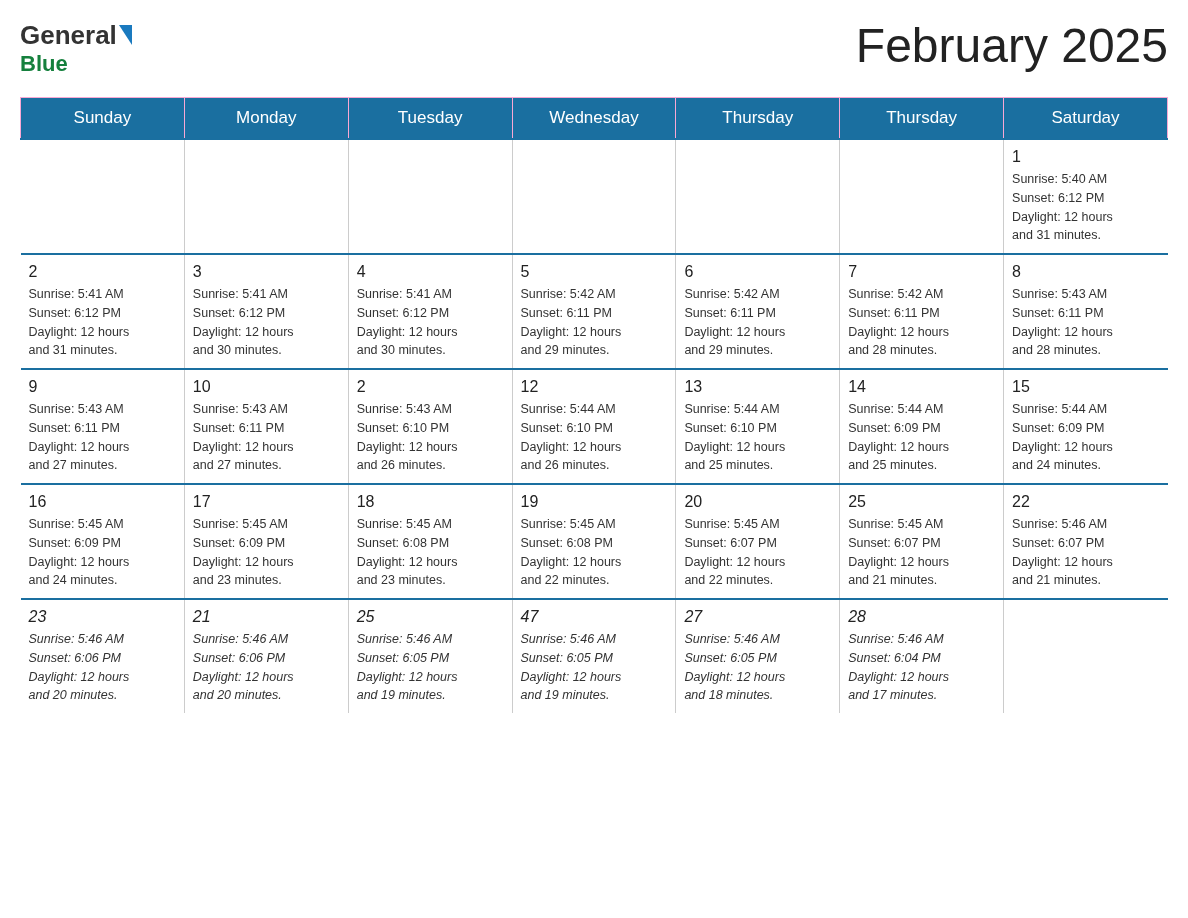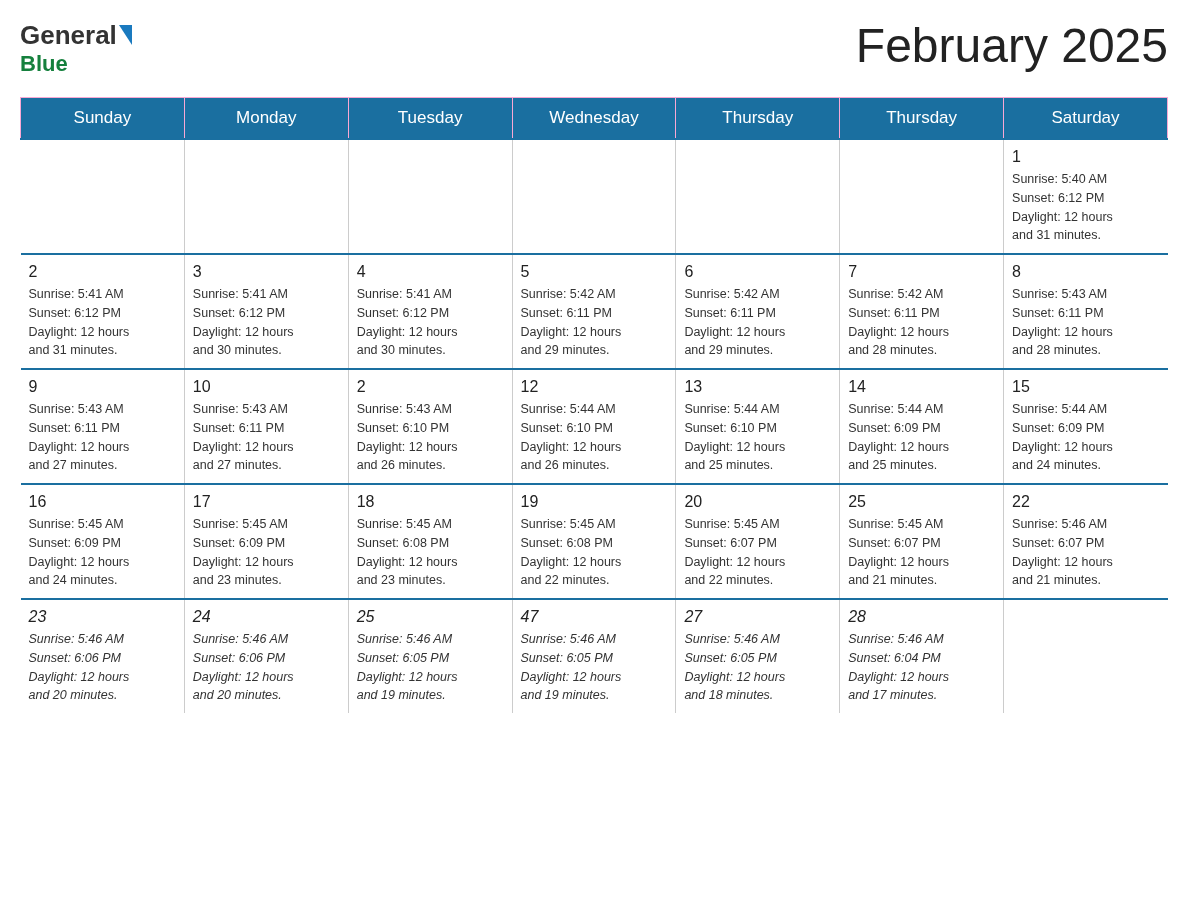--- a/index.html
+++ b/index.html
@@ -308,21 +308,21 @@
       </tr>
       <tr class="row-last">
         <td>
           <span class="day-number">23</span>
           <div class="day-info" style="white-space: pre-line;">Sunrise: 5:46 AM
 Sunset: 6:06 PM
 Daylight: 12 hours
 and 20 minutes.</div>
         </td>
         <td>
-          <span class="day-number">24</span>
+          <span class="day-number">21</span>
           <div class="day-info" style="white-space: pre-line;">Sunrise: 5:46 AM
 Sunset: 6:06 PM
 Daylight: 12 hours
 and 20 minutes.</div>
         </td>
         <td>
           <span class="day-number">25</span>
           <div class="day-info" style="white-space: pre-line;">Sunrise: 5:46 AM
 Sunset: 6:05 PM
 Daylight: 12 hours

